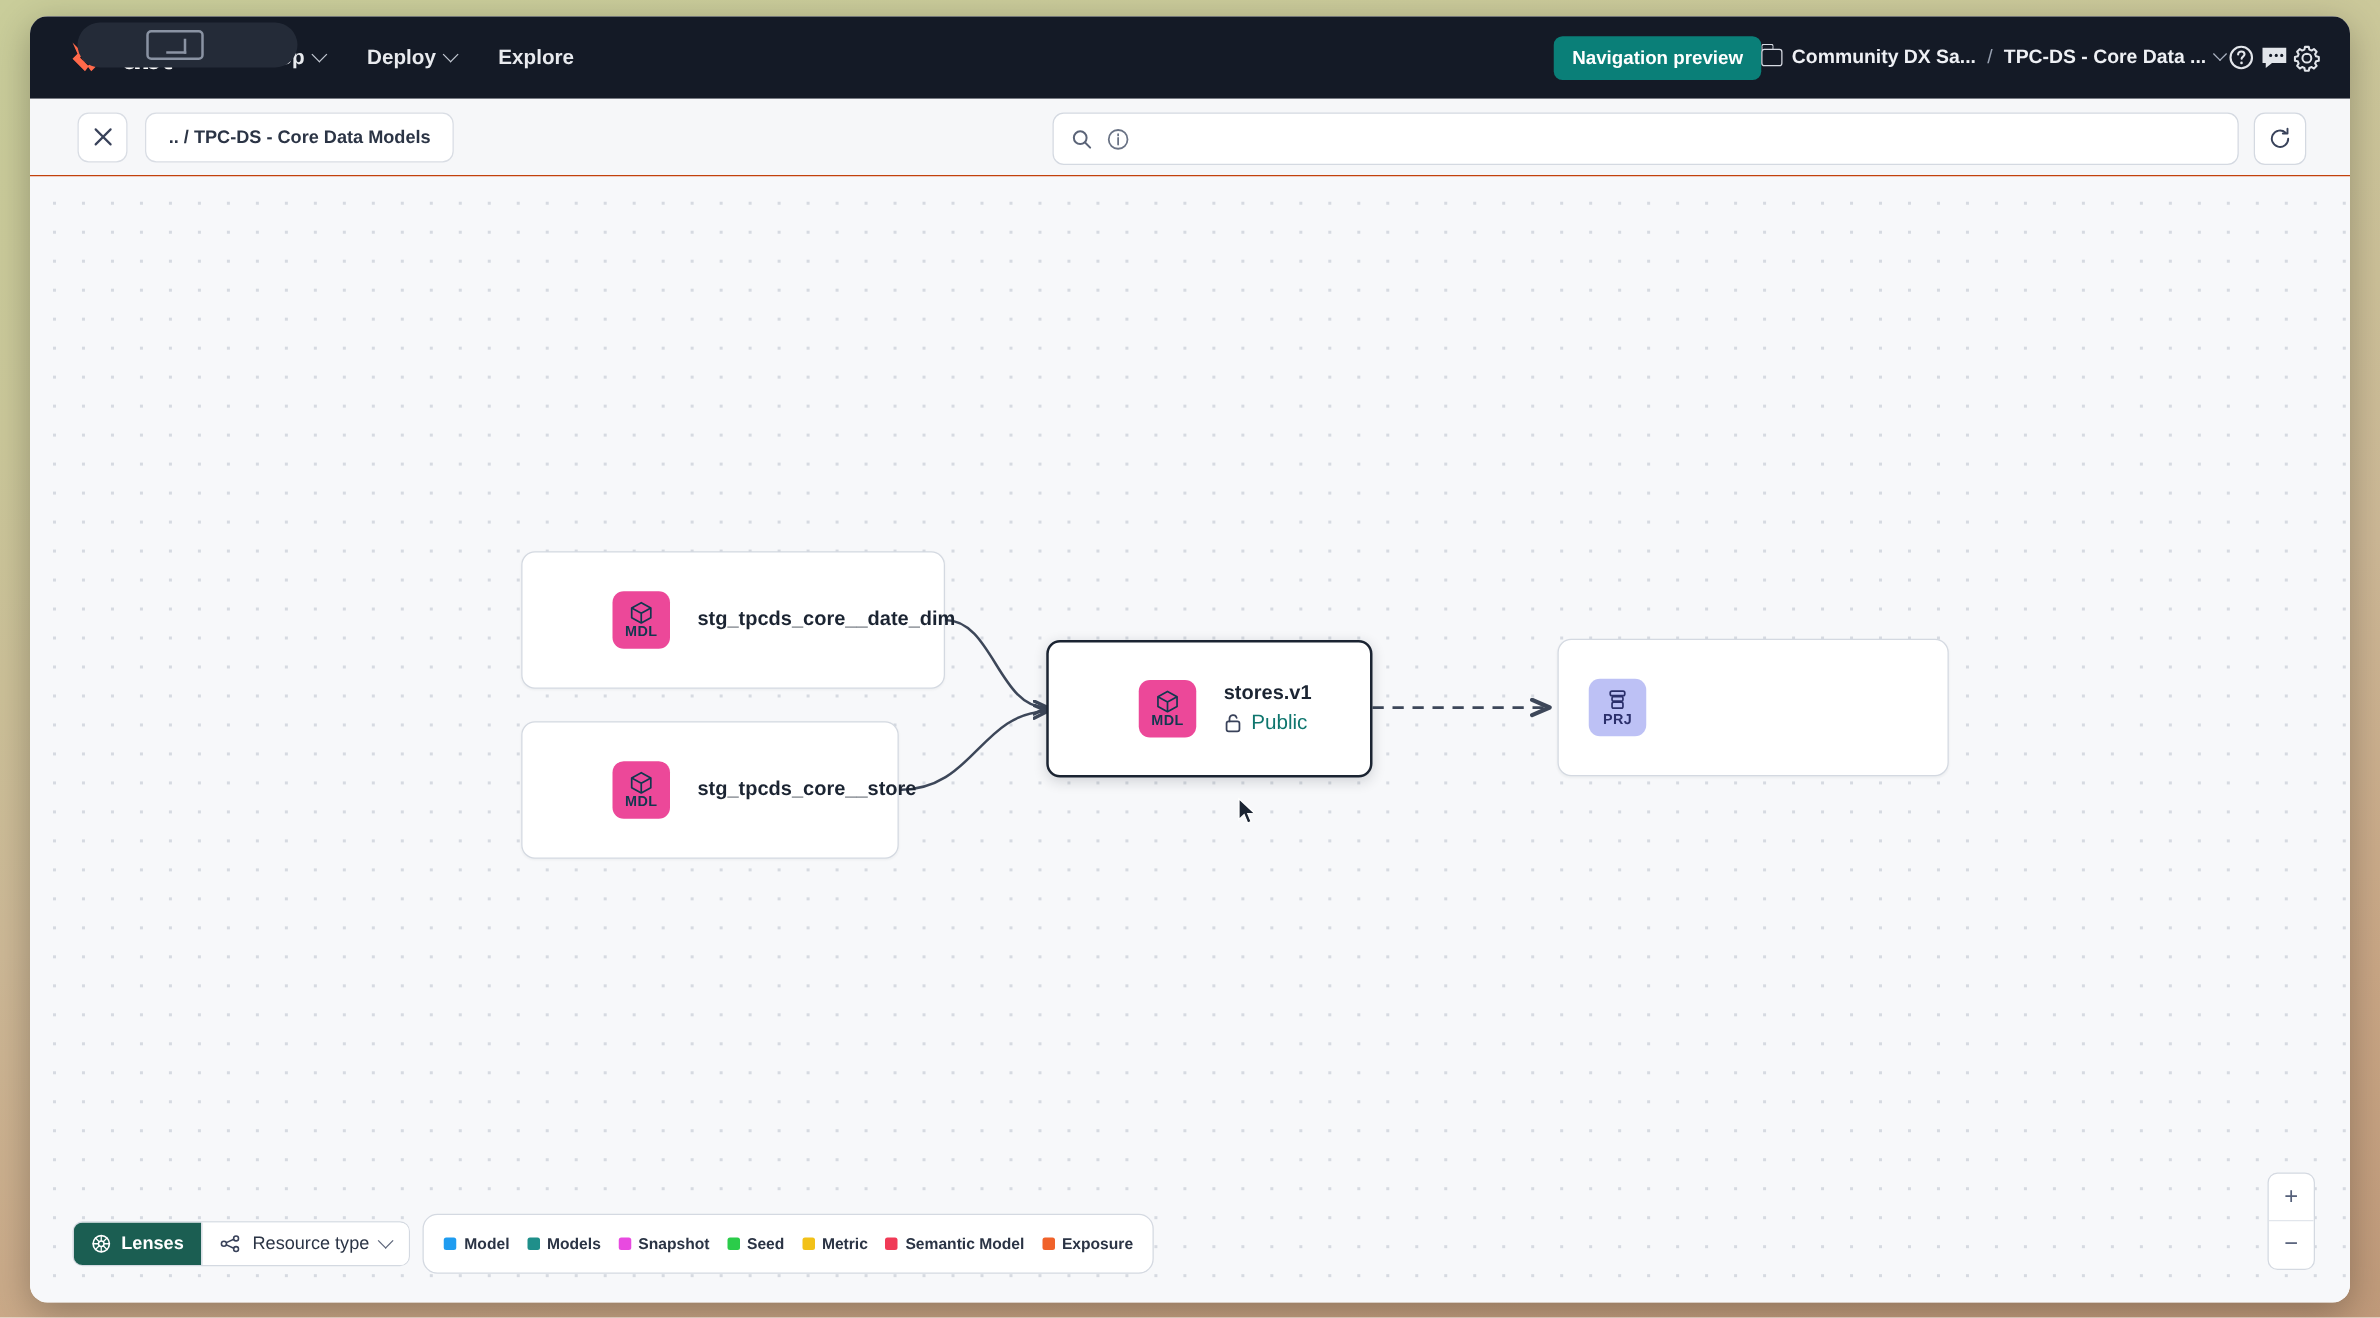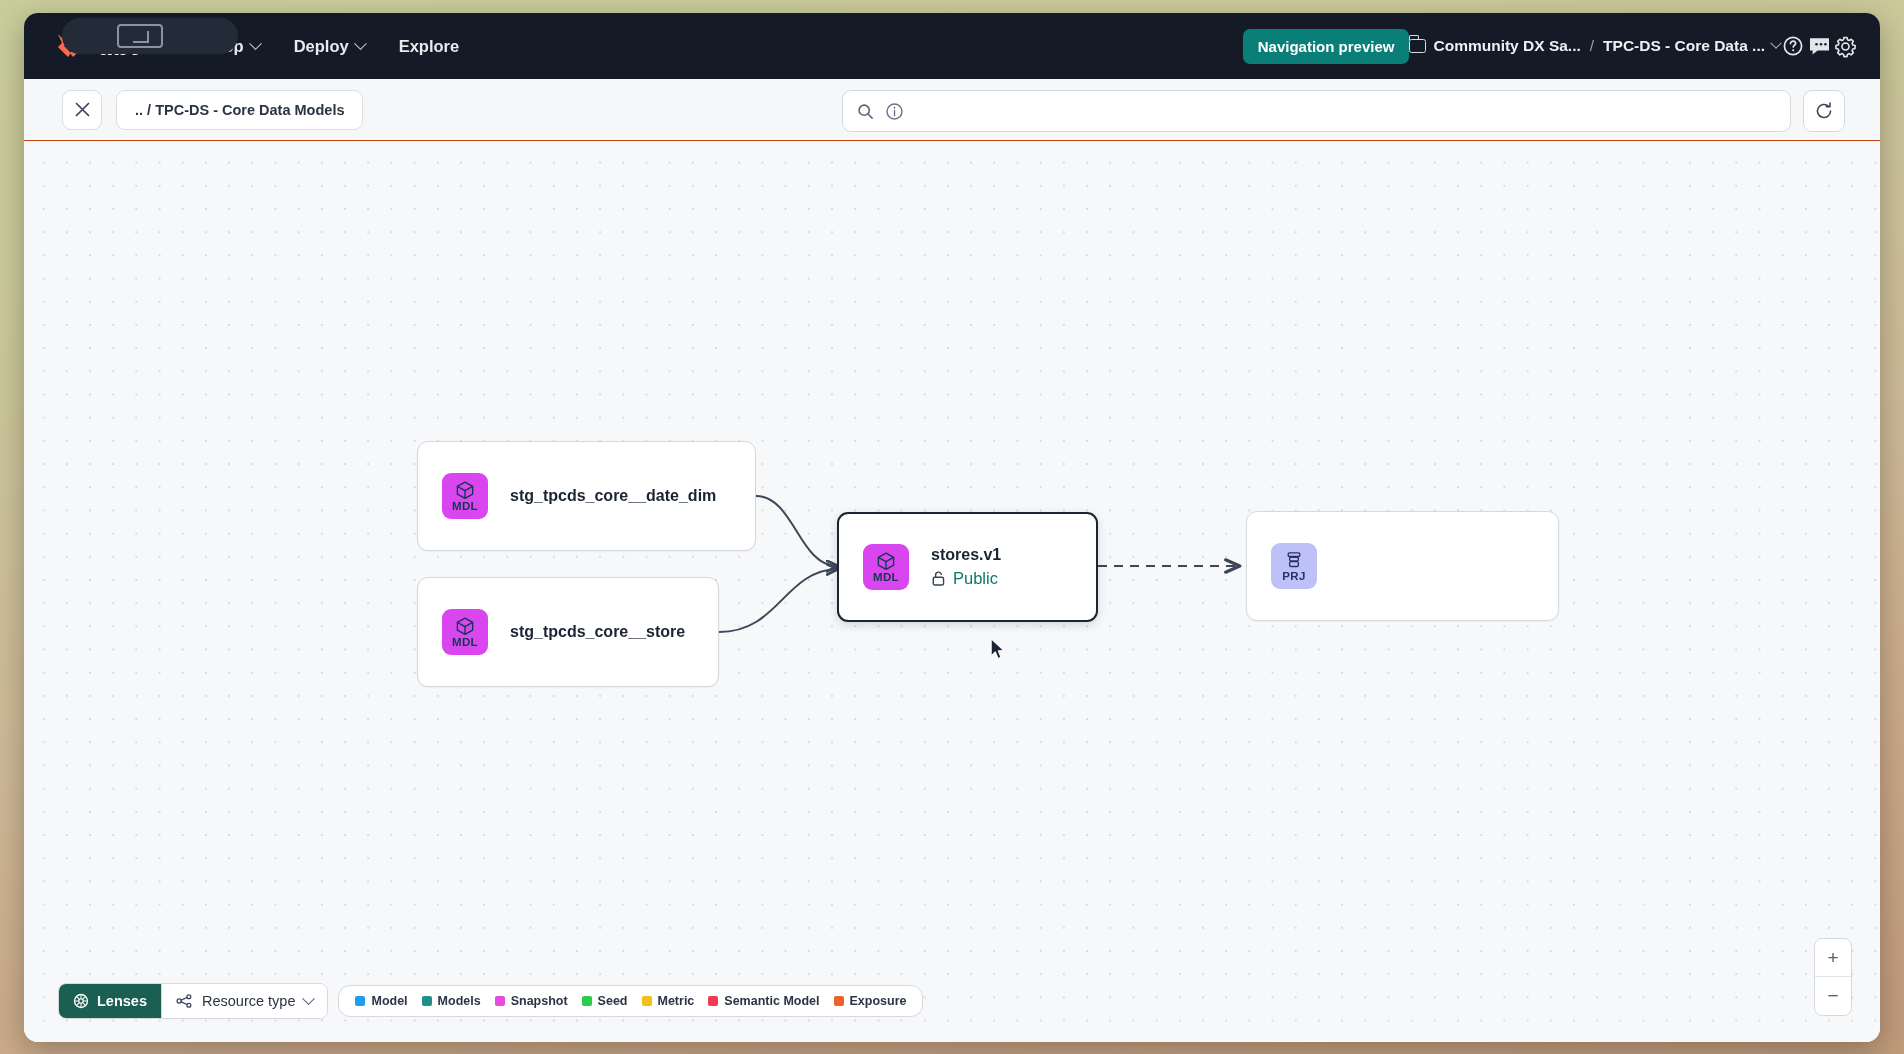--- a/index.html
+++ b/index.html
@@ -172,21 +172,21 @@
   .badge {
     width: 46px; height: 46px;
     border-radius: 9px;
     display:flex; flex-direction:column;
     align-items:center; justify-content:center;
     gap: 1px;
     flex: none;
   }
   .badge .bicon { height: 19px; display:flex; align-items:center; }
   .badge .btxt { font-size: 11.5px; font-weight: 700; letter-spacing:.3px; }
-  .badge-mdl { background: #d946ef; color:#11384f; }
+  .badge-mdl { background: #ec4899; color:#11384f;margin-left:48px; }
   .badge-prj { background: #bdc1f5; color:#2b2f6b; }
   .node-title { font-size: 16px; font-weight: 500; color:#1b2432; white-space:nowrap; }
   .node-title.bold { font-weight: 600; }
   .node-sub { display:flex; align-items:center; gap:7px; font-size:16.5px; color:#0f766e; margin-top:5px; }
   .node-eyebrow { font-size:16px; color:#3b4556; }
 
   
   #bottom-left-bar { position:absolute; left: 34px; bottom: 23px; display:flex; gap: 10px; align-items:center; z-index:5; }
   .pill-group { display:flex; height: 36px; border-radius: 8px; overflow:hidden; border:1px solid #d4d9e1; background:#fff; }
   #lenses-btn {
@@ -194,21 +194,21 @@
     display:flex;align-items:center;gap:8px;
     padding: 0 14px; font-size:14.5px; font-weight:600; cursor:pointer;
   }
   #resource-type-btn {
     background:#fff; color:#2b3445;
     display:flex;align-items:center;gap:9px;
     padding: 0 14px; font-size:14.5px; font-weight:500; cursor:pointer;
     border-left:1px solid #d4d9e1;
   }
   #legend {
-    height:32px; background:#fff;
+    height:48px; background:#fff;
     border:1px solid #d4d9e1; border-radius:12px;
     display:flex; align-items:center; gap:14px;
     padding: 0 16px;
   }
   .legend-item { display:flex; align-items:center; gap:6px; font-size:12.5px; font-weight:600; color:#2b3445; white-space:nowrap; }
   .legend-swatch { width:10px; height:10px; border-radius:2px; flex:none; }
 
   #zoom-controls {
     position:absolute; right: 28px; bottom: 26px;
     width: 38px;

